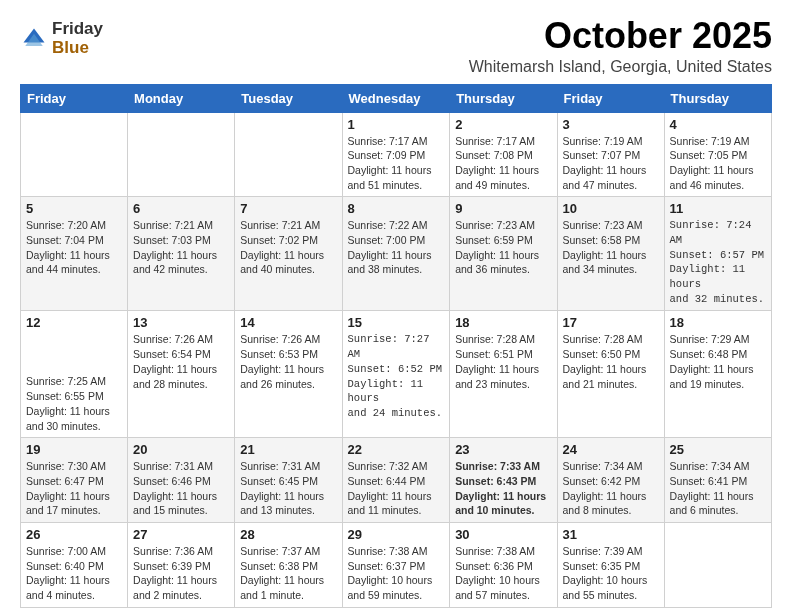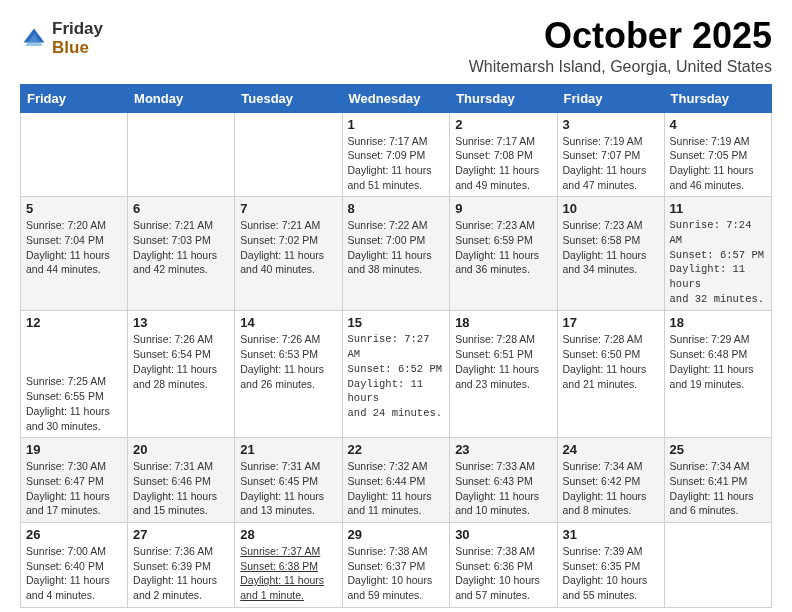--- a/index.html
+++ b/index.html
@@ -294,21 +294,21 @@
           </td>
           <td>
             <span class="day-num">22</span>
             <div class="day-info" style="white-space: pre-line;">Sunrise: 7:32 AM
 Sunset: 6:44 PM
 Daylight: 11 hours
 and 11 minutes.</div>
           </td>
           <td>
             <span class="day-num">23</span>
-            <div class="day-info" style="white-space: pre-line;">Sunrise: 7:33 AM
+            <div class="day-info" style="white-space: pre-line; font-weight: bold;">Sunrise: 7:33 AM
 Sunset: 6:43 PM
 Daylight: 11 hours
 and 10 minutes.</div>
           </td>
           <td>
             <span class="day-num">24</span>
             <div class="day-info" style="white-space: pre-line;">Sunrise: 7:34 AM
 Sunset: 6:42 PM
 Daylight: 11 hours
 and 8 minutes.</div>
@@ -331,21 +331,21 @@
           </td>
           <td>
             <span class="day-num">27</span>
             <div class="day-info" style="white-space: pre-line;">Sunrise: 7:36 AM
 Sunset: 6:39 PM
 Daylight: 11 hours
 and 2 minutes.</div>
           </td>
           <td>
             <span class="day-num">28</span>
-            <div class="day-info" style="white-space: pre-line; text-decoration: underline;">Sunrise: 7:37 AM
+            <div class="day-info" style="white-space: pre-line;">Sunrise: 7:37 AM
 Sunset: 6:38 PM
 Daylight: 11 hours
 and 1 minute.</div>
           </td>
           <td>
             <span class="day-num">29</span>
             <div class="day-info" style="white-space: pre-line;">Sunrise: 7:38 AM
 Sunset: 6:37 PM
 Daylight: 10 hours
 and 59 minutes.</div>

